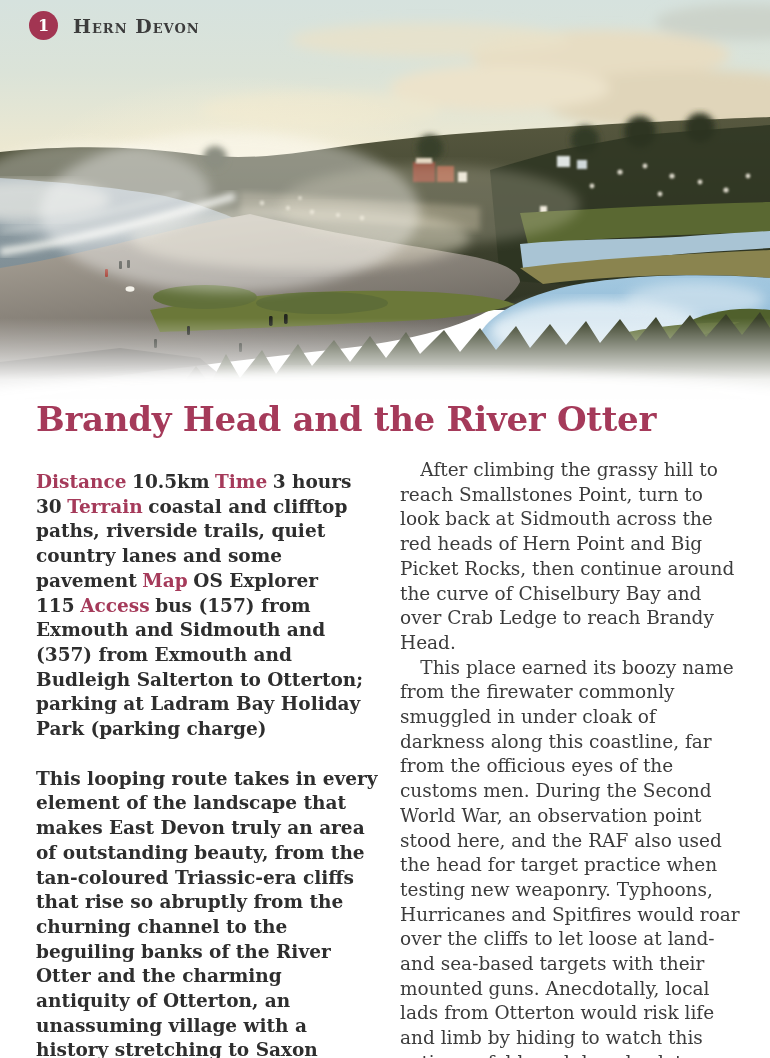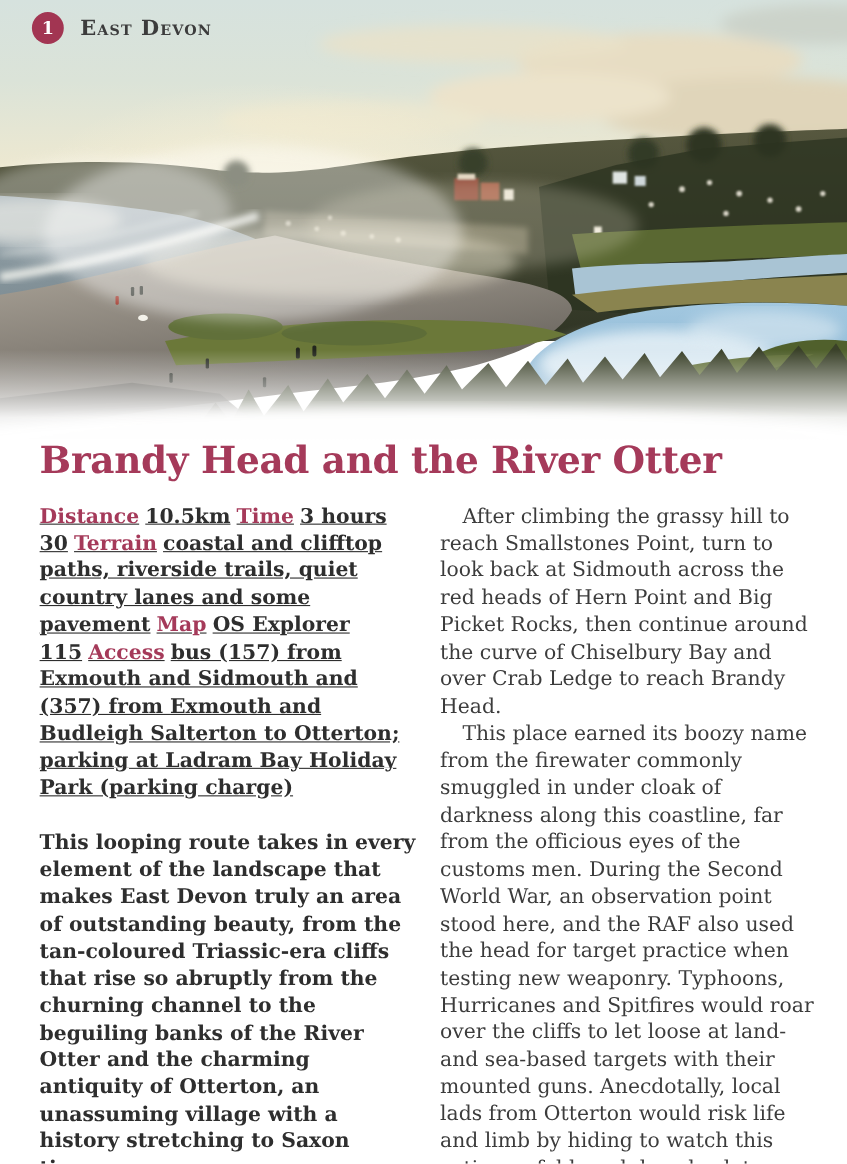--- a/index.html
+++ b/index.html
@@ -33,21 +33,21 @@
   }
   
   .columns {
     position:absolute; top:458px; left:36px; width:706px;
     display:flex; gap:21px;
     font-size:18.5px; line-height:24.7px; color:#3c3c3c;
     z-index:4;
   }
   .col-left  { width:343px; }
   .col-right { width:342px; }
-  .info { margin:0 0 25px 0; font-weight:bold; color:#2e2e2e;text-decoration:underline; }
+  .info { margin:12px 0 25px 0; font-weight:bold; color:#2e2e2e; }
   .info .label { color:var(--color-accent,#a53a5a); margin-right:0.30em; }
   .info .value { margin-right:0.30em; }
   .intro { margin:0; font-weight:bold; color:#2e2e2e; }
   .para { margin:0; }
   .para-indent { text-indent:1.1em; }
 </style>
 </head>
 <body>
 
 <div class="page">
@@ -193,21 +193,21 @@
     <ellipse cx="90" cy="192" rx="120" ry="50" fill="#ffffff" opacity="0.3" filter="url(#b6)"></ellipse>
     <ellipse cx="430" cy="205" rx="150" ry="40" fill="#fdf6e2" opacity="0.2" filter="url(#b6)"></ellipse>
     <rect x="0" y="318" width="770" height="82" fill="url(#fade)"></rect>
     <ellipse cx="385" cy="406" rx="450" ry="34" fill="#ffffff" opacity="0.95" filter="url(#b6)"></ellipse>
   </svg>
 
   <div class="header">
     <div class="badge">
       <span>1</span>
     </div>
-    <span class="region">East Devon</span>
+    <span class="region">Hern Devon</span>
   </div>
 
   <h1 class="title">Brandy Head and the River Otter</h1>
 
   <div class="columns">
 
     <div class="col-left">
       <p class="info">
         <span class="label">Distance</span><span class="value">10.5km</span><span class="label">Time</span><span class="value">3 hours 30</span><span class="label">Terrain</span><span class="value">coastal and clifftop paths, riverside trails, quiet country lanes and some pavement</span><span class="label">Map</span><span class="value">OS Explorer 115</span><span class="label">Access</span><span class="value">bus (157) from Exmouth and Sidmouth and (357) from Exmouth and Budleigh Salterton to Otterton; parking at Ladram Bay Holiday Park (parking charge)</span>
       </p>

